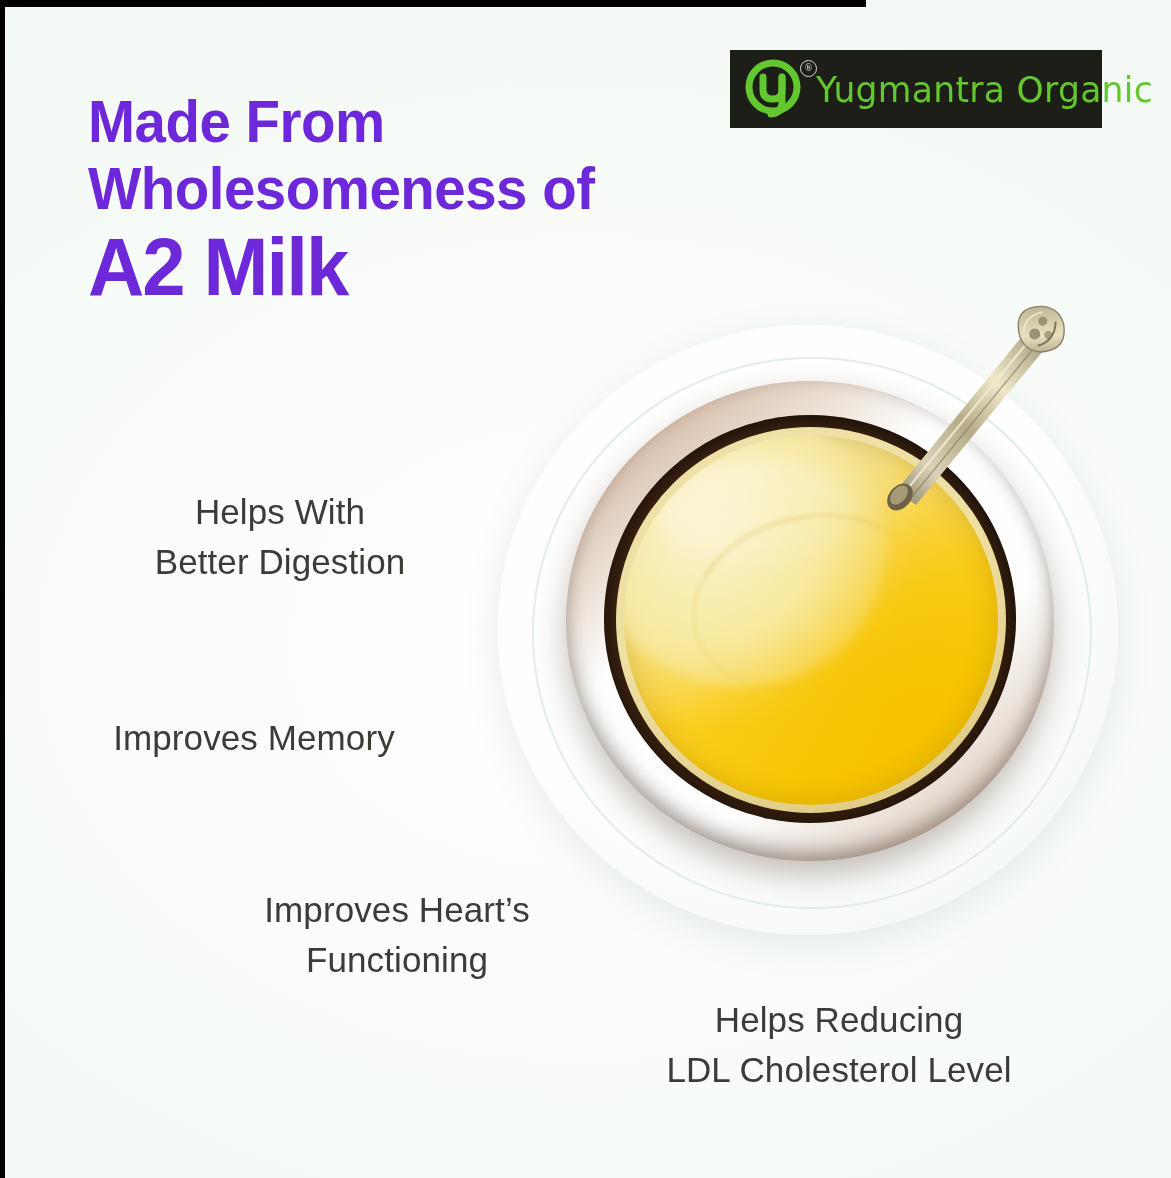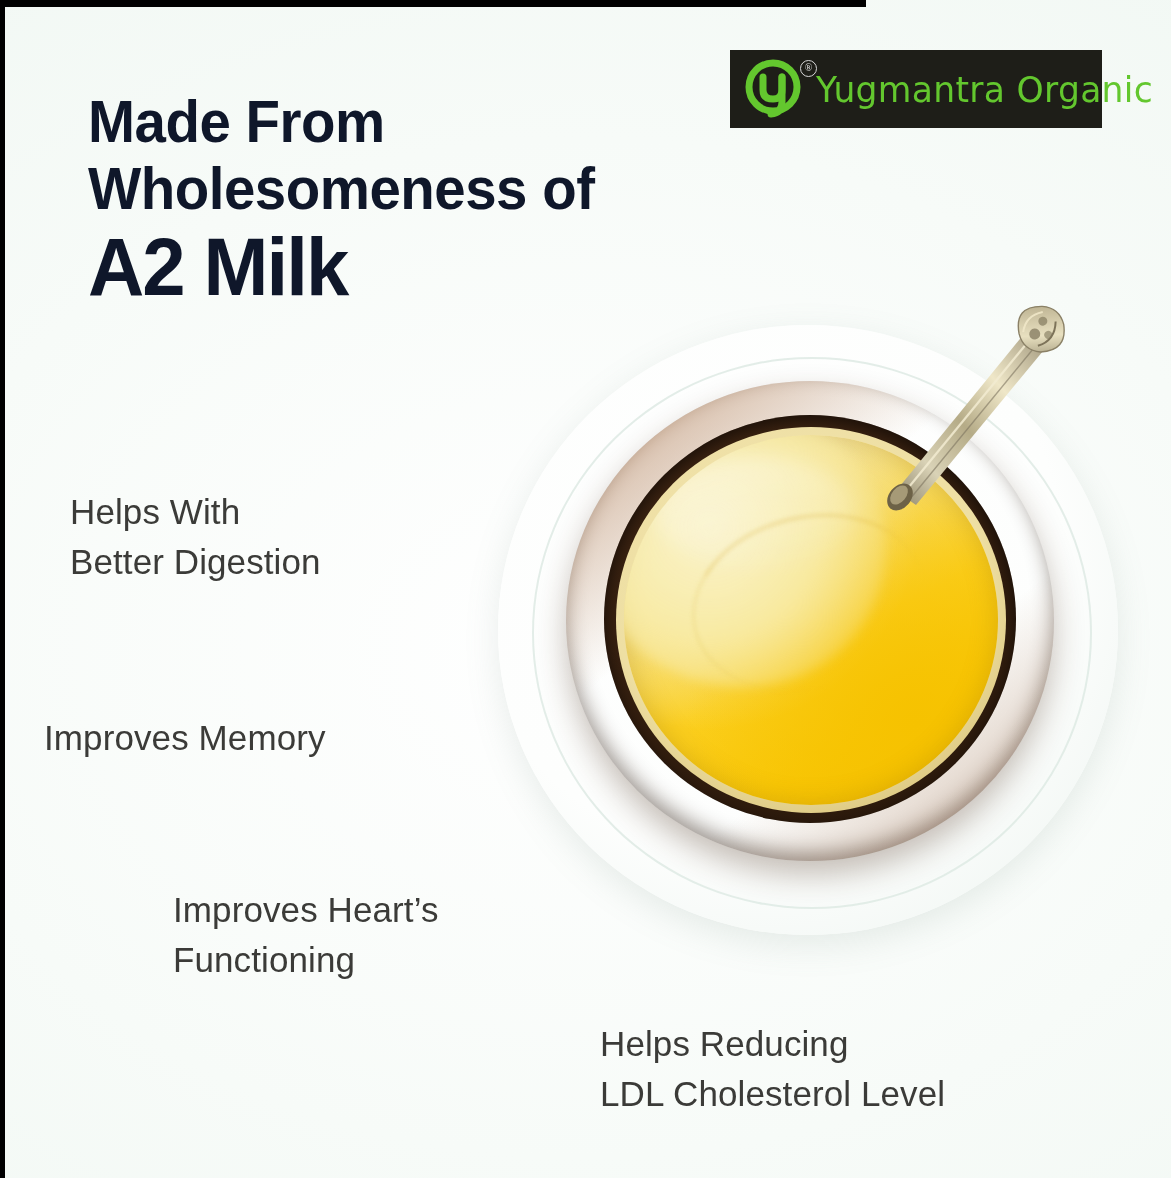--- a/index.html
+++ b/index.html
@@ -44,21 +44,21 @@
     width: 5px;
     height: 1178px;
     background: #000000;
   }
 
   
   .headline {
     position: absolute;
     left: 88px;
     top: 72px;
-    color: #0f172a;
+    color: #6d28d9;
     font-weight: 700;
     letter-spacing: -0.5px;
     line-height: 0.98;
     text-shadow: 0 1px 0 rgba(255,255,255,0.6);
   }
   .headline .l1,
   .headline .l2 {
     display: block;
     font-size: 60px;
     transform: scaleX(0.94);
@@ -279,28 +279,29 @@
     transform: rotate(0deg);
     pointer-events: none;
   }
 
   
   .benefit {
     position: absolute;
     color: #3b3b38;
     font-size: 35px;
     line-height: 1.44;
+    text-align: center;
     white-space: pre-line;
     font-weight: 400;
     letter-spacing: 0.1px;
   }
   .b-digestion { left: 70px;  top: 487px; width: 420px; }
   .b-memory    { left: 44px;  top: 713px; width: 420px; }
-  .b-heart     { left: 173px; top: 885px; width: 404px; }
-  .b-ldl       { left: 600px; top: 995px; width: 478px; margin-top: 24px; }
+  .b-heart     { left: 195px; top: 885px; width: 404px; }
+  .b-ldl       { left: 600px; top: 995px; width: 478px; }
 </style>
 </head>
 <body>
 
 <div class="canvas">
 
   <div class="bg-wash"></div>
 
   <div class="top-strip"></div>
   <div class="left-rule"></div>

